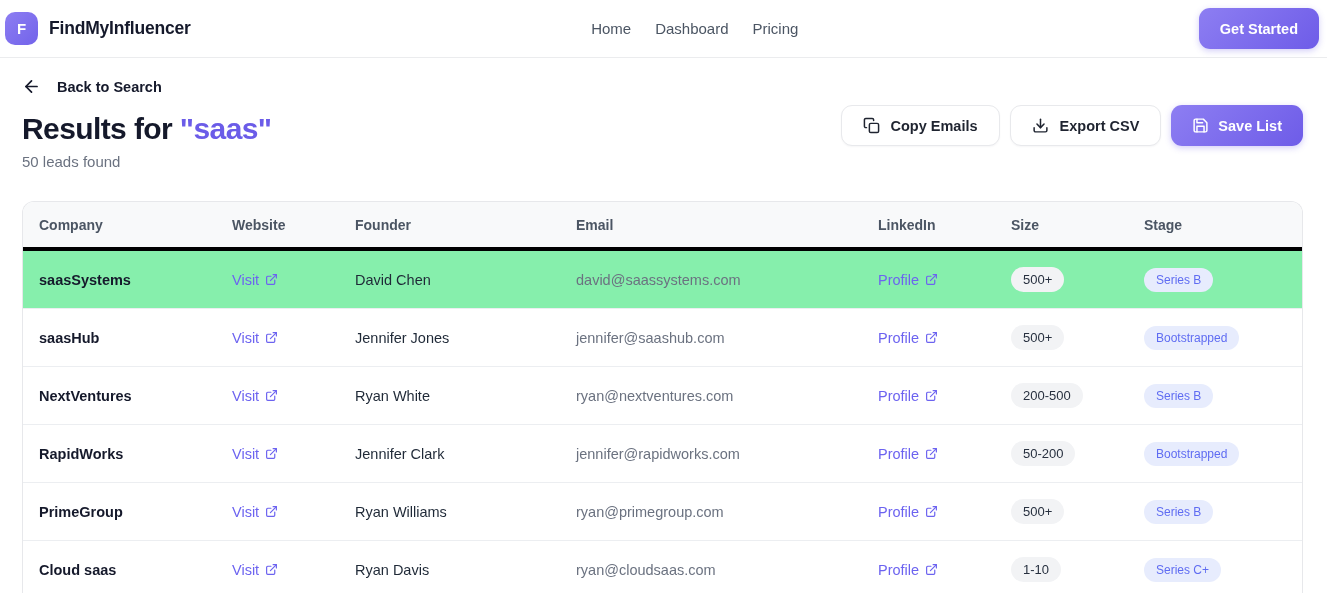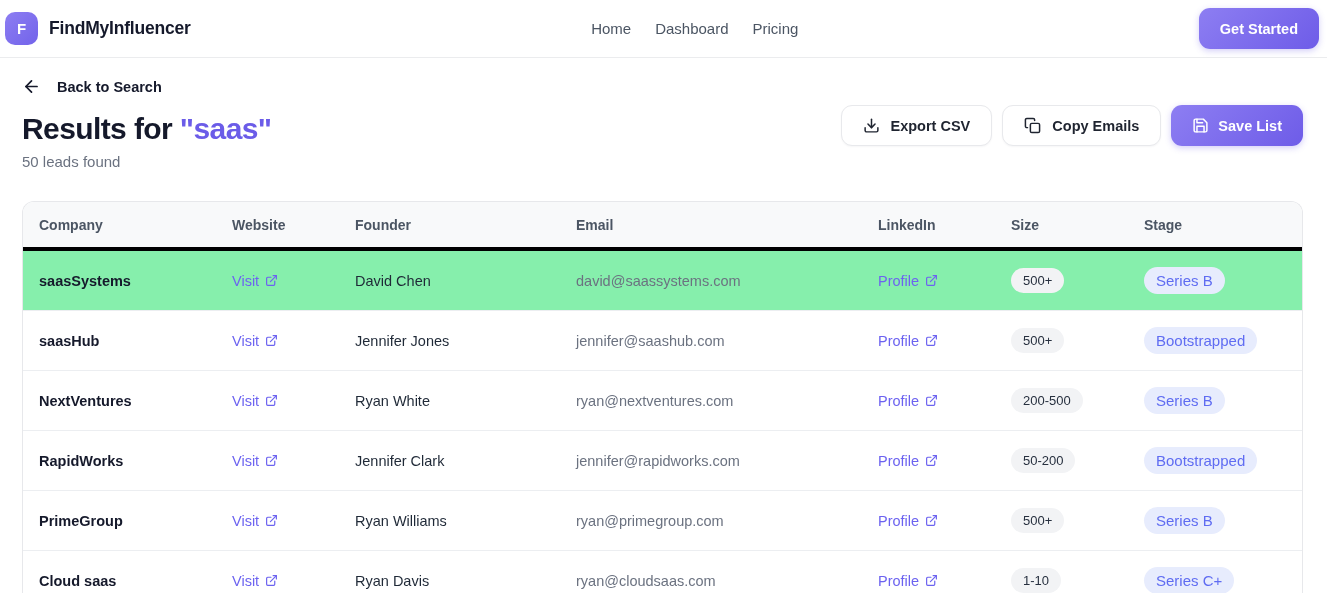--- a/index.html
+++ b/index.html
@@ -110,21 +110,21 @@
   .link {
     color: #6c63f0; font-size: 14.5px;
     display: inline-flex; align-items: center; gap: 6px;
   }
   .link svg { display: block; }
   .pill {
     display: inline-block; border-radius: 999px;
     padding: 6px 12px; font-size: 13px; line-height: 1;
   }
   .pill-size { background: #f2f3f5; color: #27303f; }
-  .pill-stage { background: #e7ecfd; color: #5f6cf2; font-size: 15px; }
+  .pill-stage { background: #e7ecfd; color: #5f6cf2; font-size: 12px; }
 </style>
 </head>
 <body>
 
 <header class="topnav">
   <div class="brand">
     <div class="logo">
       <span>F</span>
     </div>
     <span class="brand-name">FindMyInfluencer</span>
@@ -152,32 +152,32 @@
   </div>
 
   <div class="head-row">
     <div>
       <h1 class="page-title"><span>Results for </span><span class="query">"saas"</span></h1>
       <div class="subtitle">50 leads found</div>
     </div>
     <div class="actions">
       <button class="btn-secondary">
         <svg width="17" height="17" viewBox="0 0 24 24" fill="none" stroke="#1f2430" stroke-width="2.1" stroke-linecap="round" stroke-linejoin="round">
+          <rect x="9" y="9" width="13" height="13" rx="2" ry="2"></rect>
+          <path d="M5 15H4a2 2 0 0 1-2-2V4a2 2 0 0 1 2-2h9a2 2 0 0 1 2 2v1"></path>
+        </svg>
+        <span>Copy Emails</span>
+      </button>
+      <button class="btn-secondary">
+        <svg width="17" height="17" viewBox="0 0 24 24" fill="none" stroke="#1f2430" stroke-width="2.1" stroke-linecap="round" stroke-linejoin="round">
           <path d="M21 15v4a2 2 0 0 1-2 2H5a2 2 0 0 1-2-2v-4"></path>
           <polyline points="7 10 12 15 17 10"></polyline>
           <line x1="12" y1="15" x2="12" y2="3"></line>
         </svg>
         <span>Export CSV</span>
-      </button>
-      <button class="btn-secondary">
-        <svg width="17" height="17" viewBox="0 0 24 24" fill="none" stroke="#1f2430" stroke-width="2.1" stroke-linecap="round" stroke-linejoin="round">
-          <rect x="9" y="9" width="13" height="13" rx="2" ry="2"></rect>
-          <path d="M5 15H4a2 2 0 0 1-2-2V4a2 2 0 0 1 2-2h9a2 2 0 0 1 2 2v1"></path>
-        </svg>
-        <span>Copy Emails</span>
       </button>
       <button class="btn-primary">
         <svg width="17" height="17" viewBox="0 0 24 24" fill="none" stroke="#ffffff" stroke-width="2.1" stroke-linecap="round" stroke-linejoin="round">
           <path d="M19 21H5a2 2 0 0 1-2-2V5a2 2 0 0 1 2-2h11l5 5v11a2 2 0 0 1-2 2z"></path>
           <polyline points="17 21 17 13 7 13 7 21"></polyline>
           <polyline points="7 3 7 8 15 8"></polyline>
         </svg>
         <span>Save List</span>
       </button>
     </div>

